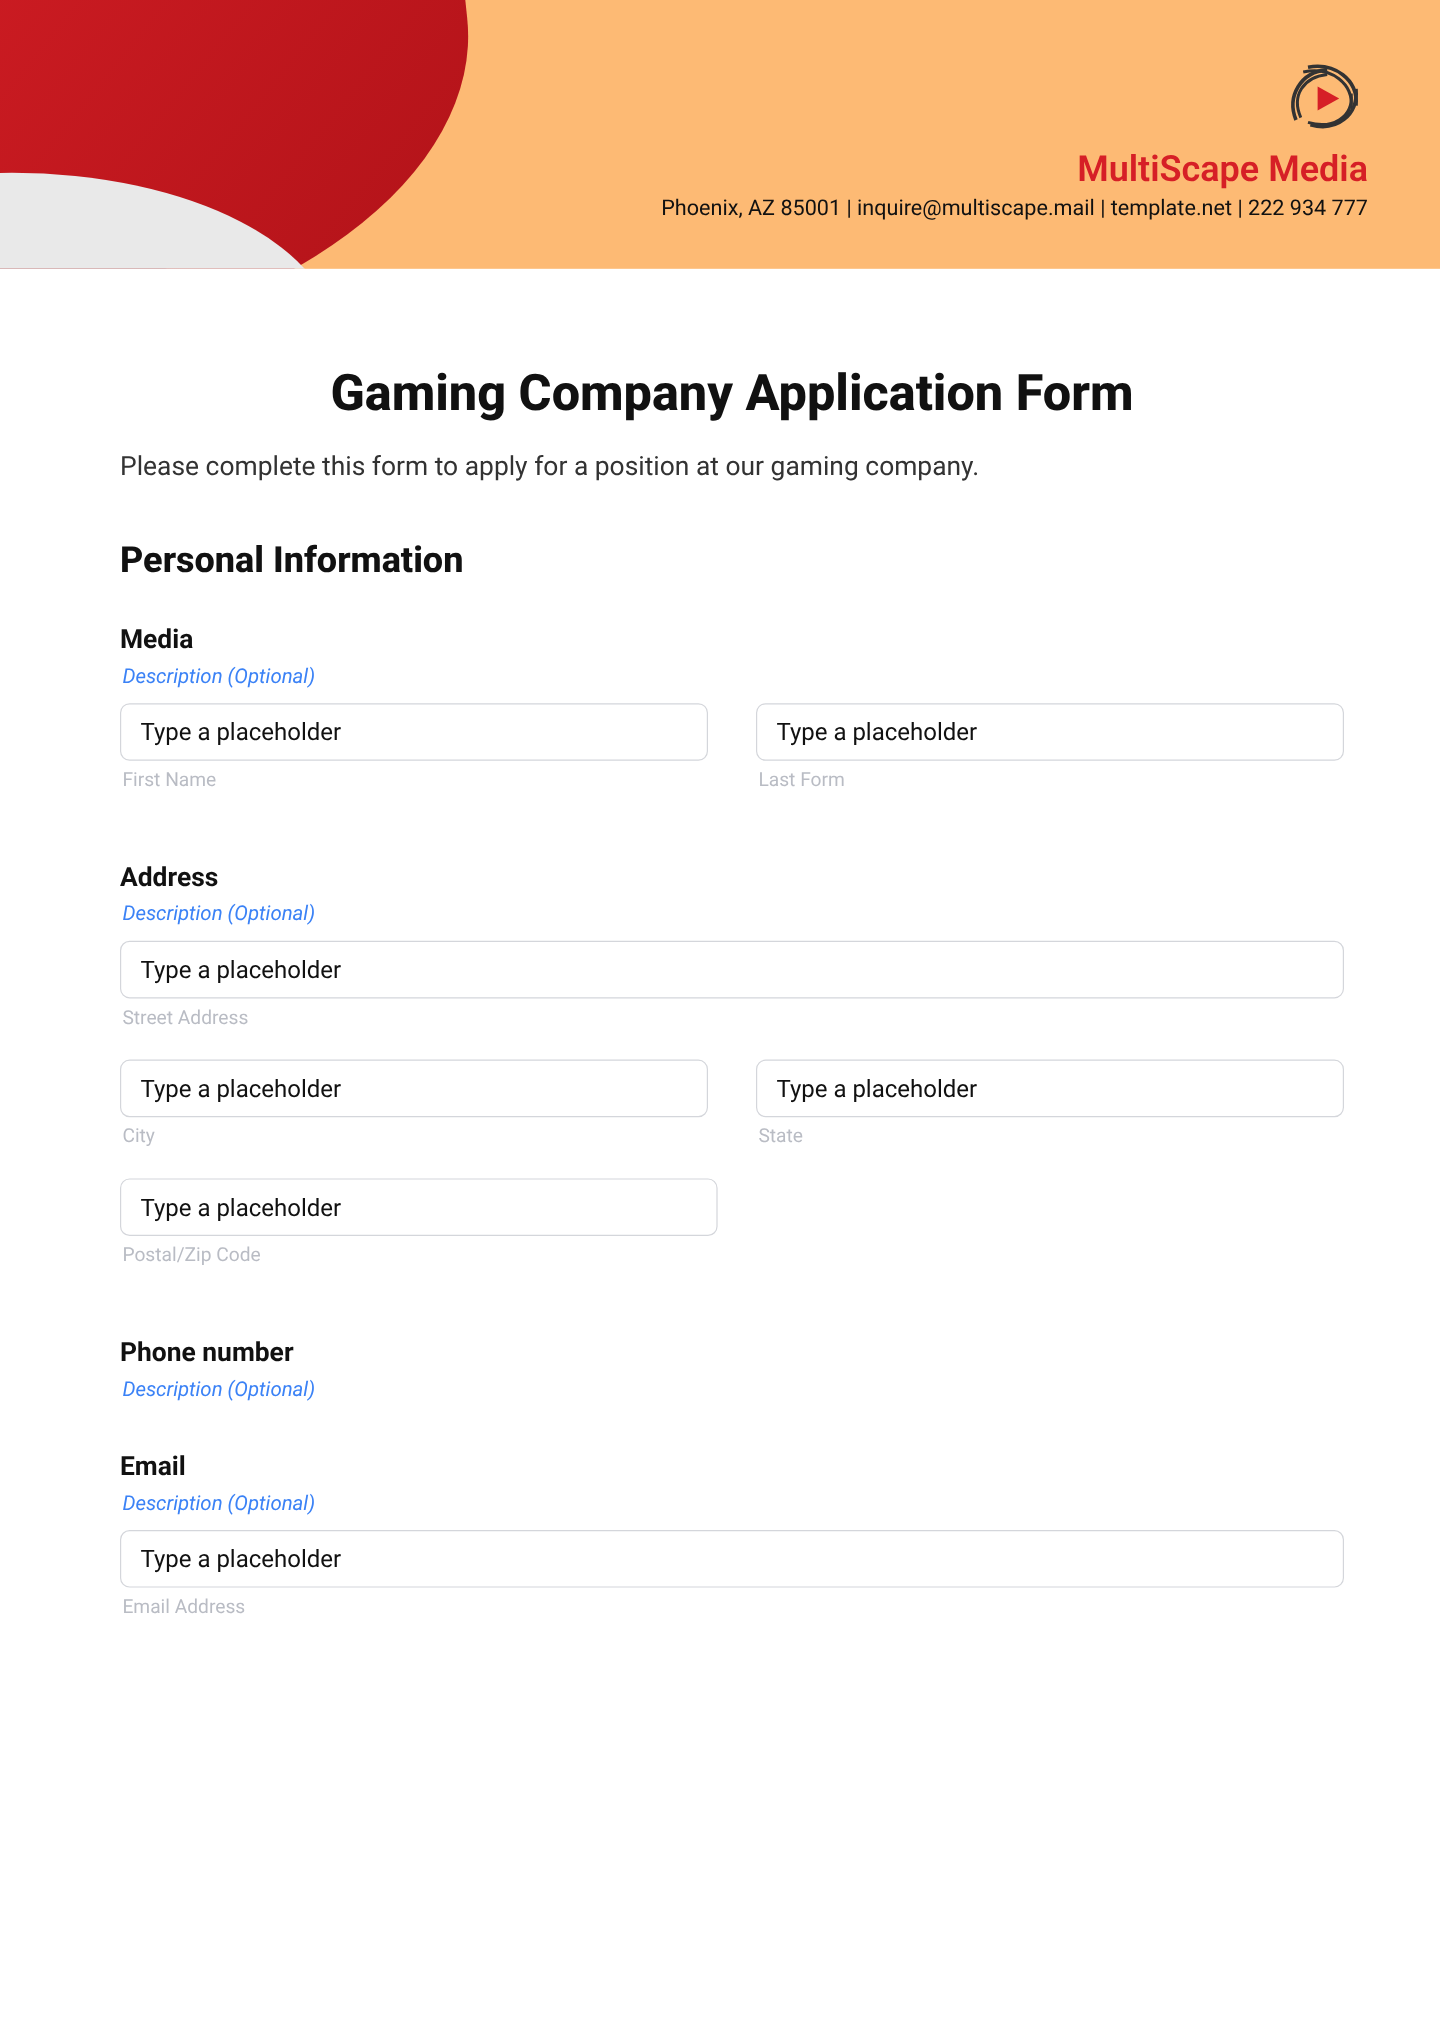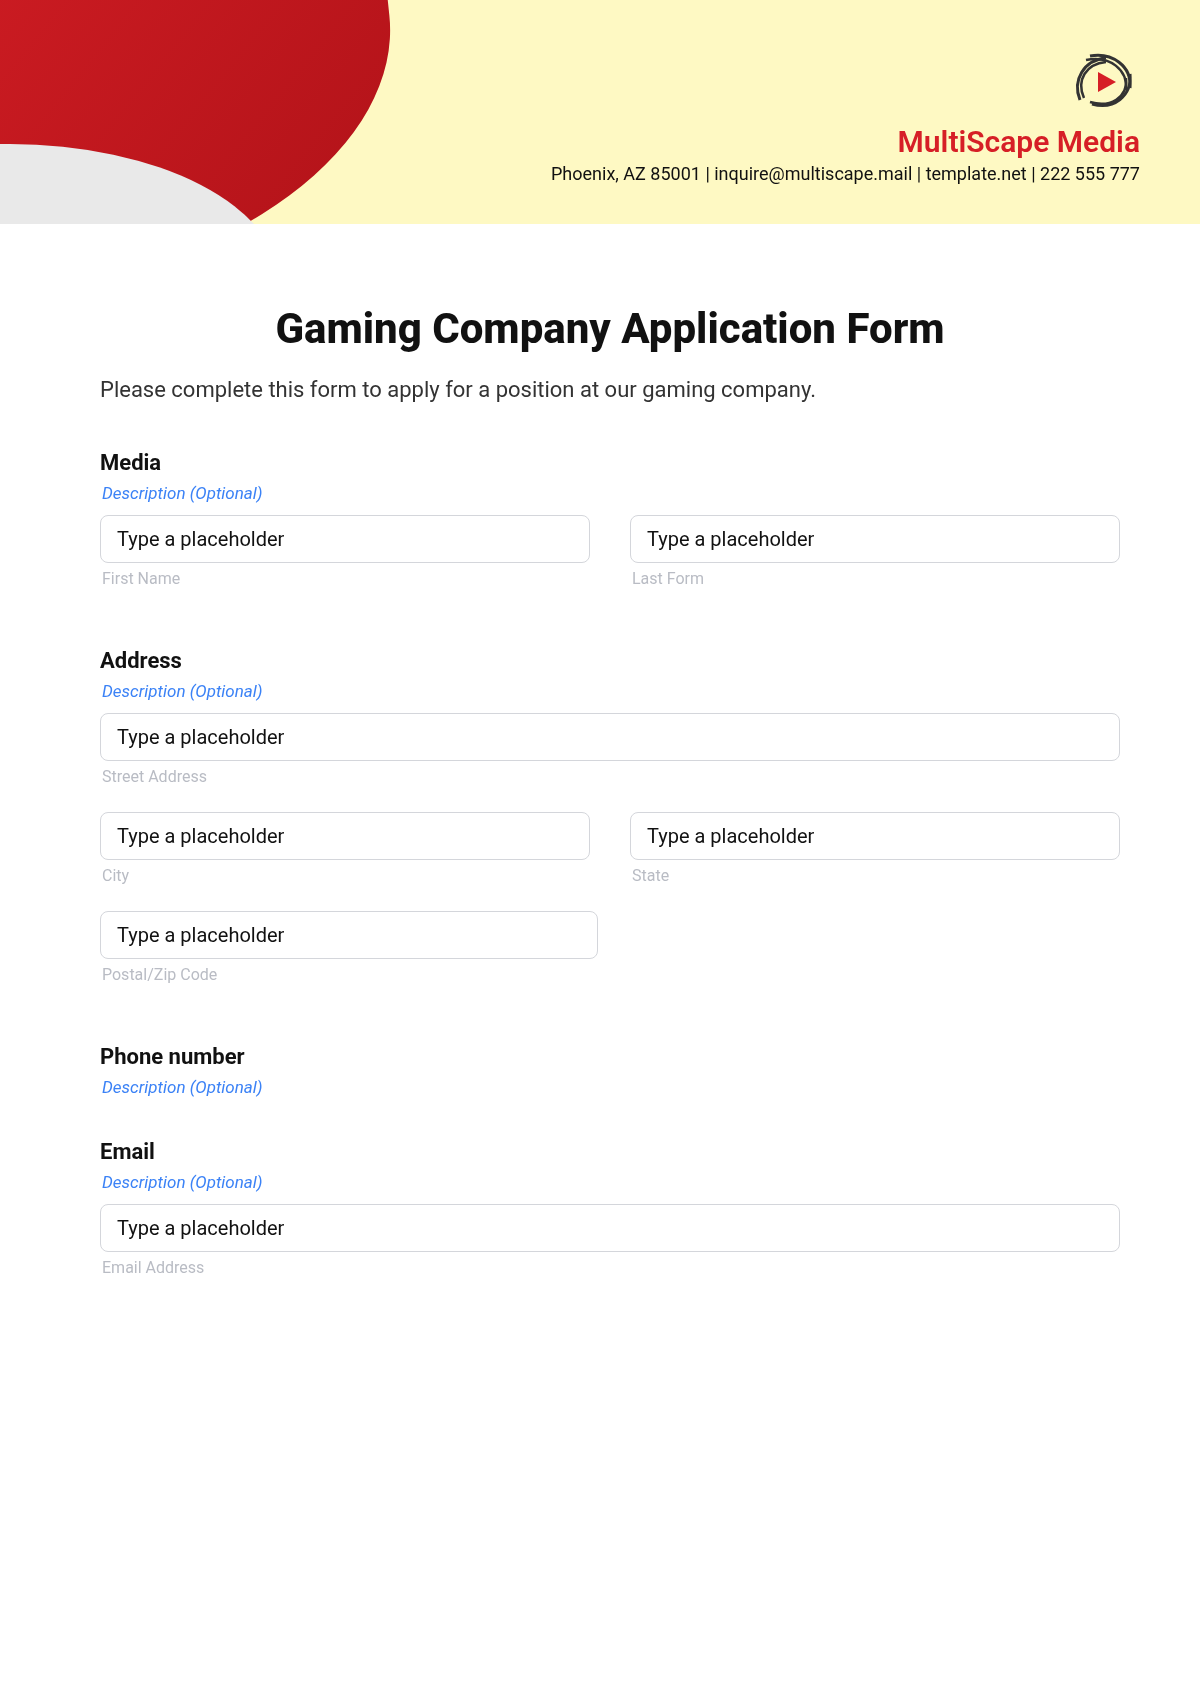--- a/index.html
+++ b/index.html
@@ -1,17 +1,17 @@
 <!DOCTYPE html>
 <html><head>
 <meta charset="utf-8">
 <style>
 * { box-sizing: border-box; margin: 0; padding: 0; }
 body { font-family: -apple-system, BlinkMacSystemFont, "Segoe UI", Roboto, Helvetica, Arial, sans-serif; background: #fff; width: 1200px; }
-.header-band { background: #fef9c3; height: 224px; position: relative; overflow: hidden; }
+.header-band { background: #fdba74; height: 224px; position: relative; overflow: hidden; }
 .swoosh-black { position: absolute; top: -100px; left: -240px; width: 520px; height: 360px; background: linear-gradient(135deg, #1a1a1a 0%, #4a4a4a 100%); border-radius: 0 0 70% 60% / 0 0 100% 80%; }
 .swoosh-red { position: absolute; top: -20px; left: -300px; width: 700px; height: 310px; background: linear-gradient(135deg, #d61f26 0%, #b01218 100%); border-radius: 0 0 75% 55% / 0 0 100% 70%; z-index: 2; transform: rotate(-6deg); }
 .swoosh-bottom { position: absolute; bottom: -60px; left: -260px; width: 540px; height: 140px; background: #e9e9e9; border-radius: 50% 50% 0 0 / 100% 100% 0 0; z-index: 3; }
 .brand-block { position: absolute; right: 60px; top: 50px; text-align: right; z-index: 5; }
 .logo { display: inline-block; margin-bottom: 6px; }
 .brand-name { color: #d61f26; font-size: 30px; font-weight: 600; margin-bottom: 4px; }
 .brand-contact { color: #111; font-size: 18px; }
 .content { padding: 80px 80px 0 100px; }
 .page-title { font-size: 42px; font-weight: 800; text-align: center; color: #111; margin-bottom: 24px; }
 .page-subtitle { font-size: 22px; text-align: left; color: #333; margin-bottom: 48px; }
@@ -41,27 +41,28 @@
           <path d="M16 10 C40 5 58 20 56 40" stroke="#333" stroke-width="2.5"></path>
           <path d="M60 24 C62 46 44 60 22 54" stroke="#333" stroke-width="3"></path>
           <path d="M56 28 C58 48 40 58 20 52" stroke="#333" stroke-width="2.5"></path>
           <path d="M10 50 C2 30 14 10 36 8" stroke="#333" stroke-width="3"></path>
           <path d="M14 48 C6 30 16 14 36 12" stroke="#333" stroke-width="2.5"></path>
           <path d="M28 22 L46 32 L28 42 Z" fill="#d61f26"></path>
         </g>
       </svg>
     </div>
     <div class="brand-name">MultiScape Media</div>
-    <div class="brand-contact">Phoenix, AZ 85001 | inquire@multiscape.mail | template.net | 222 555 777</div>
+    <div class="brand-contact">Phoenix, AZ 85001 | inquire@multiscape.mail | template.net | 222 934 777</div>
   </div>
 </div>
 
 <div class="content">
   <h1 class="page-title">Gaming Company Application Form</h1>
   <p class="page-subtitle">Please complete this form to apply for a position at our gaming company.</p>
+  <h2 class="section-heading">Personal Information</h2>
 
   <div class="field-group">
     <div class="field-label">Media</div>
     <div class="field-desc">Description (Optional)</div>
     <div class="row">
       <div class="col">
         <input type="text" placeholder="Type a placeholder" style="">
         <div class="sublabel">First Name</div>
       </div>
       <div class="col">

